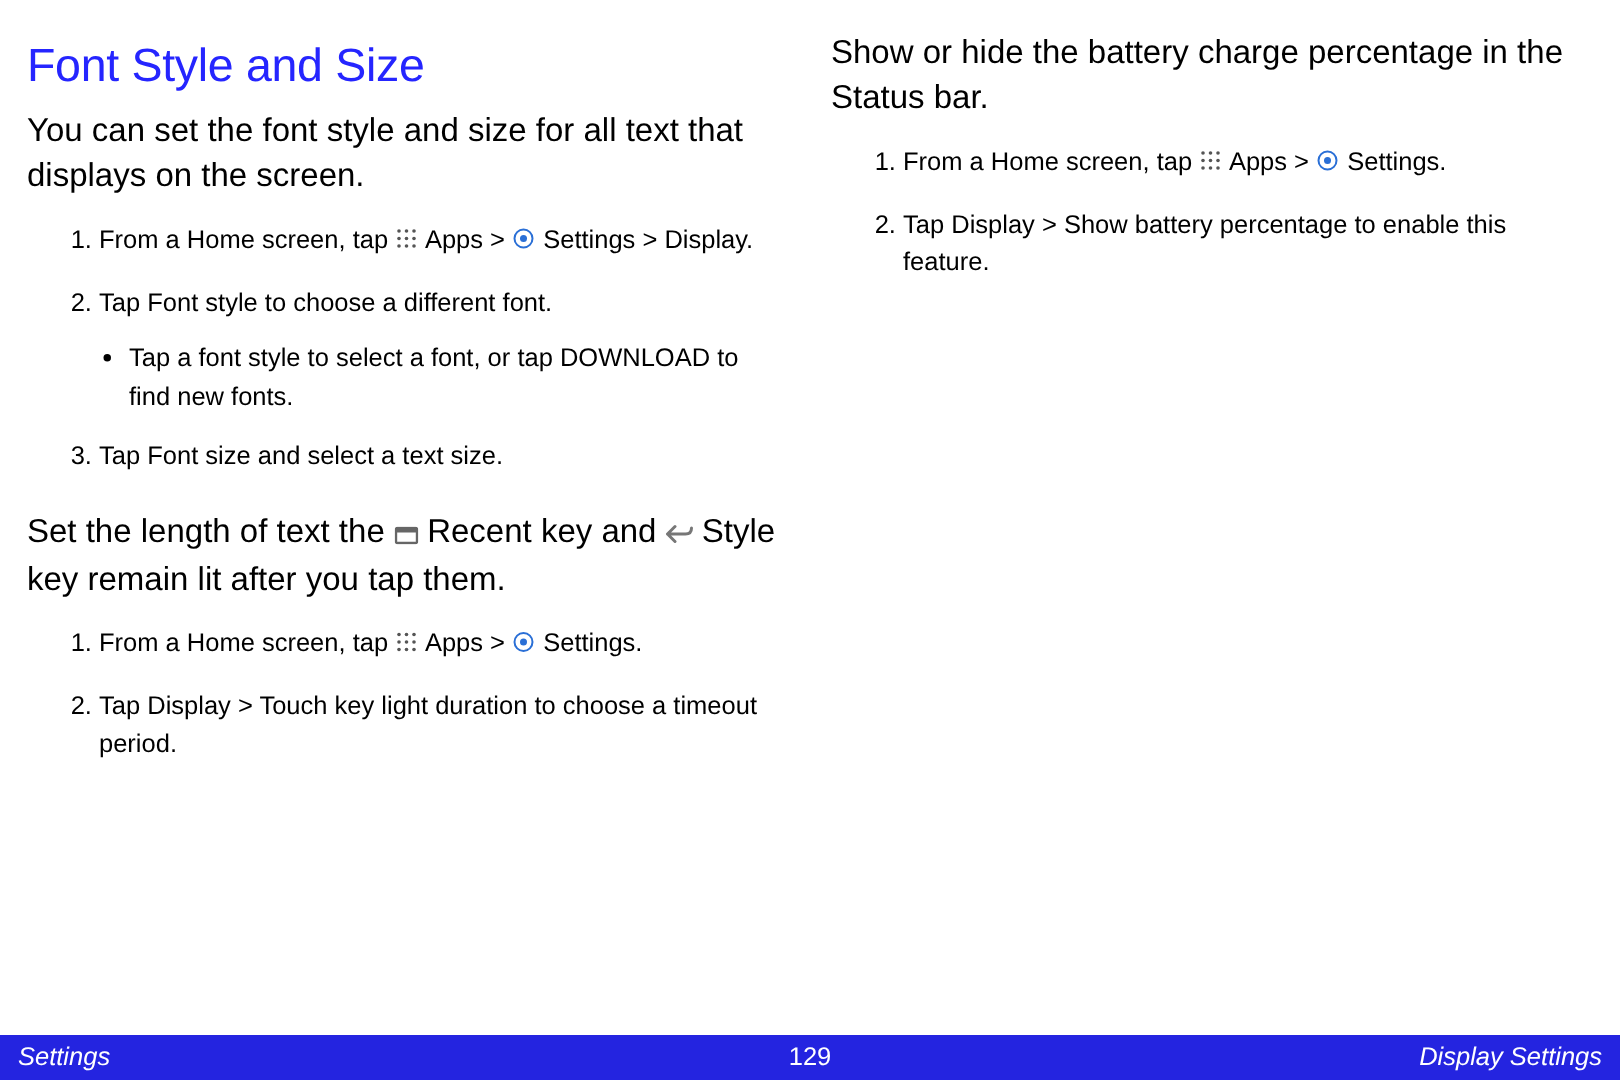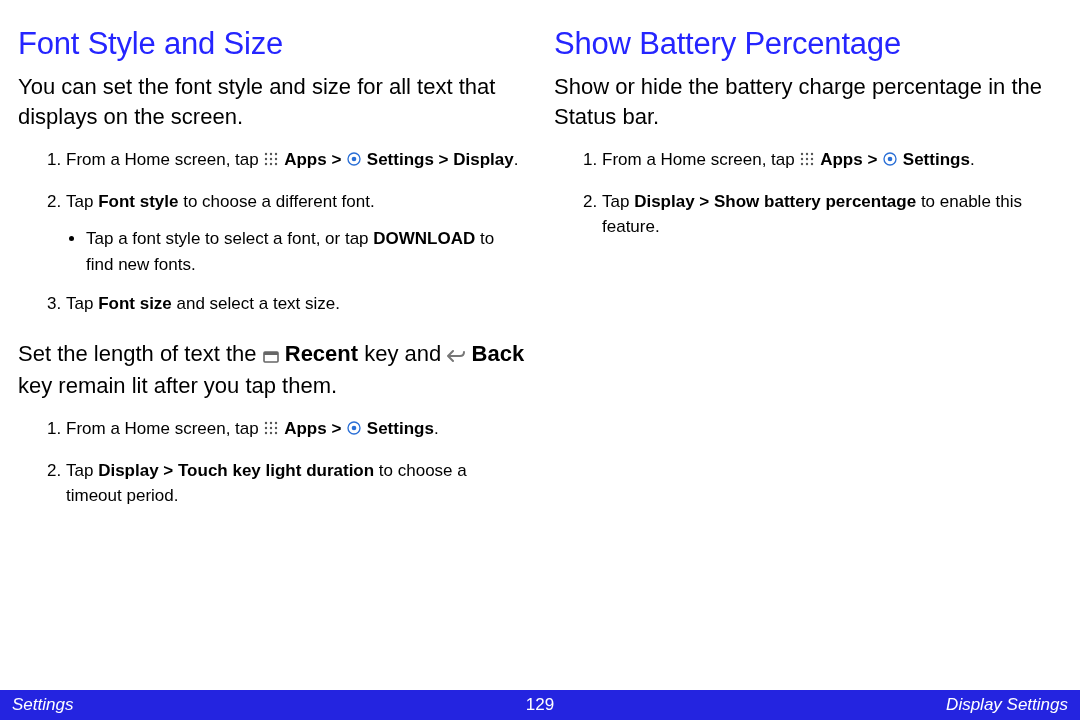--- a/index.html
+++ b/index.html
@@ -47,21 +47,21 @@
   ol.steps > li {
     margin-bottom: 14px;
     padding-right: 6px;
   }
   ul.bullets {
     list-style: disc;
     margin: 12px 0 6px 0;
     padding-left: 20px;
   }
   ul.bullets > li { margin-bottom: 6px; }
-  .b { font-weight: 700; }
+  .b { font-weight: 400; }
 
   .icon {
     display: inline-block;
     vertical-align: -2px;
   }
   .footer {
     position: absolute;
     left: 0; right: 0; bottom: 0;
     height: 30px;
     background: #2424e0;
@@ -142,21 +142,21 @@
               <rect x="1" y="1" width="14" height="3" fill="#666"></rect>
             </svg>
         </span>
         <span class="b">Recent</span>
         <span> key and </span>
         <span class="icon">
           <svg width="18" height="14" viewBox="0 0 18 14">
               <path d="M6 2 L1 7 L6 12 M1 7 H13 Q17 7 17 3" fill="none" stroke="#777" stroke-width="2" stroke-linecap="round" stroke-linejoin="round"></path>
             </svg>
         </span>
-        <span class="b">Back</span>
+        <span class="b">Style</span>
         <span> key remain lit after you tap them.</span>
       </p>
 
       <ol class="steps">
         <li>
           <span>From a Home screen, tap </span>
           <span class="icon">
             <svg width="16" height="16" viewBox="0 0 16 16">
                 <g fill="#555">
               <circle cx="3" cy="3" r="1.2"></circle>
@@ -180,21 +180,20 @@
           </span>
           <span class="b">Settings</span><span>.</span>
         </li>
         <li>
           <span>Tap </span><span class="b">Display &gt; Touch key light duration</span><span> to choose a timeout period.</span>
         </li>
       </ol>
     </div>
 
     <div class="col">
-      <h2 class="section-heading">Show Battery Percentage</h2>
       <p class="intro">Show or hide the battery charge percentage in the Status bar.</p>
       <ol class="steps">
         <li>
           <span>From a Home screen, tap </span>
           <span class="icon">
             <svg width="16" height="16" viewBox="0 0 16 16">
                 <g fill="#555">
               <circle cx="3" cy="3" r="1.2"></circle>
                   <circle cx="8" cy="3" r="1.2"></circle>
                   <circle cx="13" cy="3" r="1.2"></circle>

